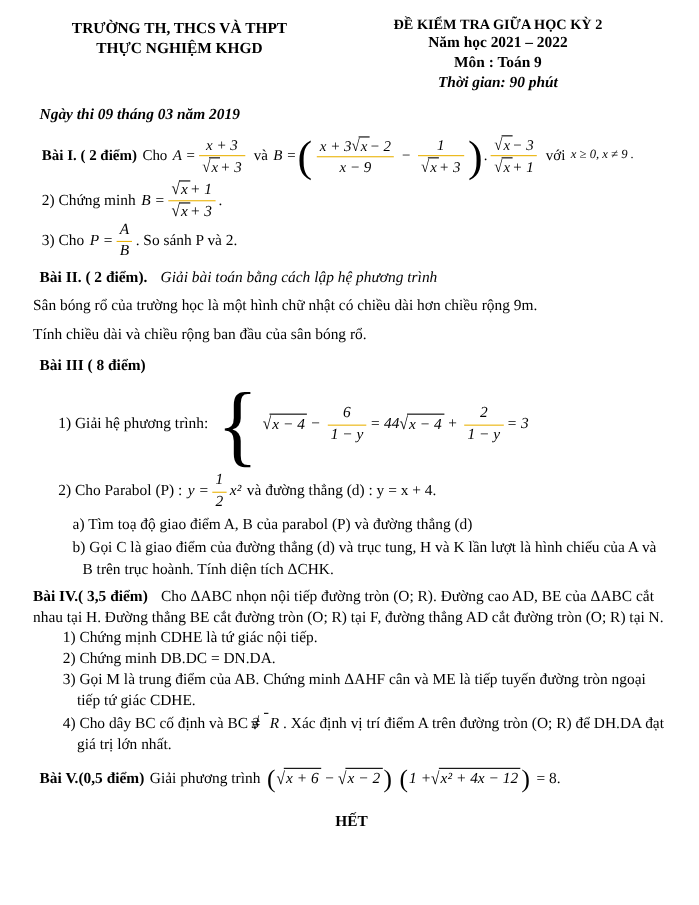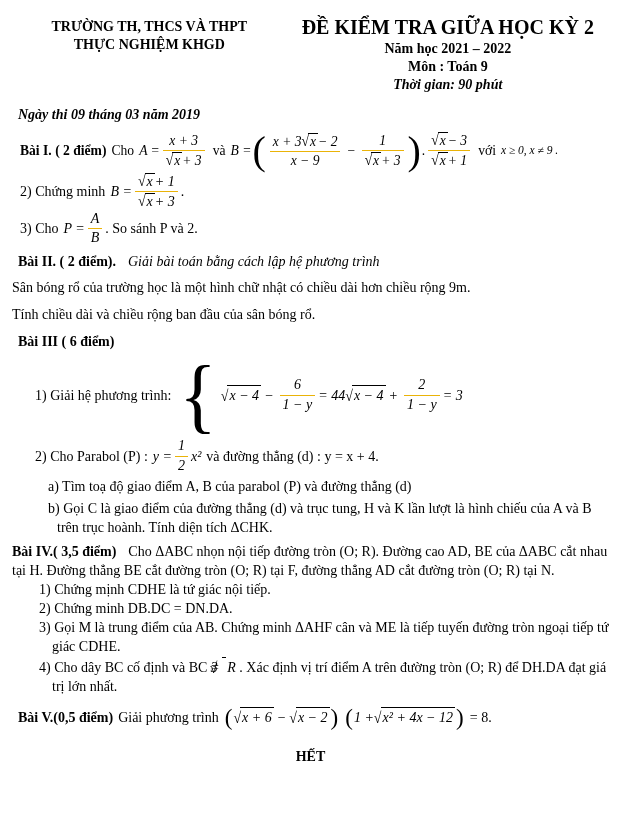--- a/index.html
+++ b/index.html
@@ -2,31 +2,31 @@
 <html><head>
 <meta charset="utf-8">
 <style>
   * { box-sizing: border-box; margin: 0; padding: 0; }
   html, body { background: #ffffff; }
   .page {
     width: 635px; height: 823px; overflow: hidden;
     background: #ffffff; color: #000;
     font-family: "Liberation Serif", serif;
     font-size: 14px; line-height: 1.38;
-    padding: 14px 26px 0 12px;
+    padding: 14px 26px 0 30px;
     position: relative;
   }
   .b { font-weight: bold; }
   .i { font-style: italic; }
   .m { font-style: italic; }
   
   .header { display: flex; }
   .h-left { width: 46%; text-align: center; font-weight: bold; line-height: 1.25; padding-top: 4px; }
   .h-right { width: 54%; text-align: center; font-weight: bold; line-height: 1.3; }
-  .h-title { font-size: 20px; }
+  .h-title { font-size: 13px; }
   .h-dur { font-style: italic; }
   .date-line { margin-top: 10px; font-weight: bold; font-style: italic; padding-left: 6px; }
   
   .line { position: relative; }
   .mrow { display: flex; align-items: center; flex-wrap: nowrap; white-space: nowrap; }
   .gap { display: inline-block; width: 5px; }
   
   .frac { display: inline-block; vertical-align: middle; text-align: center; line-height: 1.18; margin: 0 3px; }
   .fn { display: block; border-bottom: 1px solid #eab308; padding: 0 3px 1px 3px; }
   .fd { display: block; padding: 1px 3px 0 3px; }
@@ -141,21 +141,21 @@
   </div>
 
   <div class="line sec-h b2-h">
     <span class="b">Bài II. ( 2 điểm).</span>
     <span class="gap"></span>
     <span class="i">Giải bài toán bằng cách lập hệ phương trình</span>
   </div>
   <div class="line b2-p">Sân bóng rổ của trường học là một hình chữ nhật có chiều dài hơn chiều rộng 9m.</div>
   <div class="line b2-p">Tính chiều dài và chiều rộng ban đầu của sân bóng rổ.</div>
 
-  <div class="line sec-h b3-h b">Bài III ( 6 điểm)</div>
+  <div class="line sec-h b3-h b">Bài III ( 8 điểm)</div>
 
   <div class="line mrow sys-row">
     <span>1)  Giải hệ phương trình:</span>
     <span class="brace">{</span>
     <span class="sys-eqs">
       <span class="eq m">
         <span class="sq"><span class="sqs">√</span><span class="rad">x − 4</span></span>
         <span class="op">−</span>
         <span class="frac">
             <span class="fn">6</span>

